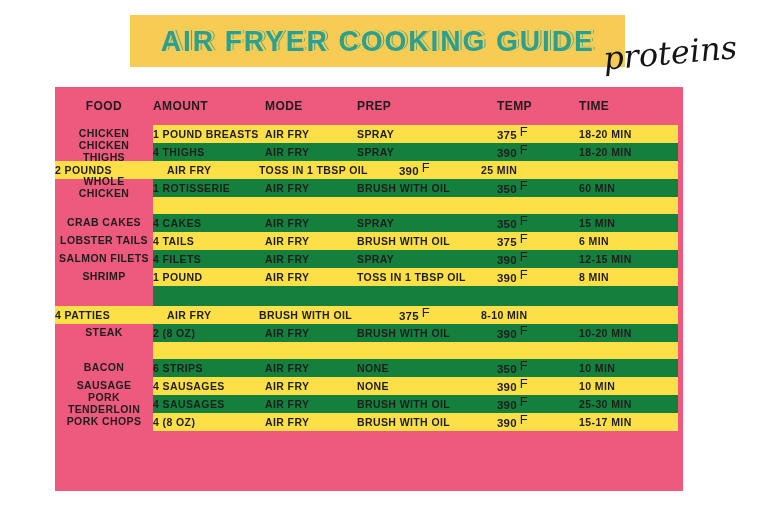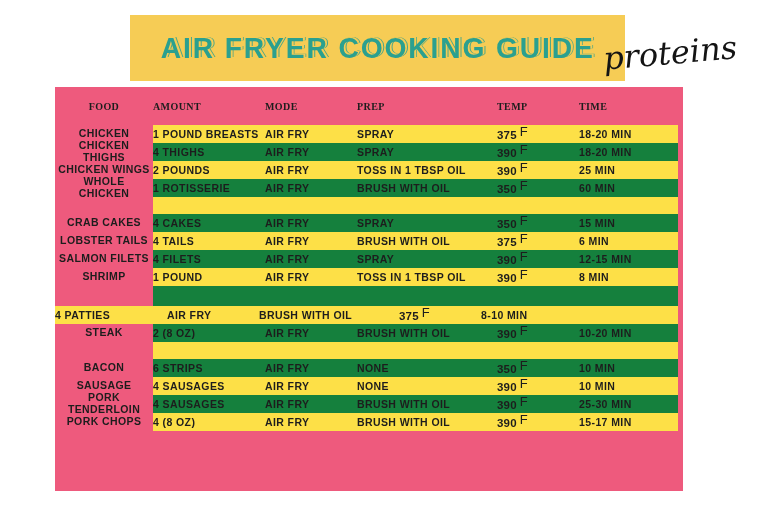--- a/index.html
+++ b/index.html
@@ -7,21 +7,21 @@
   body {
     position:relative;
     background:#ffffff;
     font-family:"Liberation Sans", sans-serif;
     overflow:hidden;
   }
 
   
   .banner {
     position:absolute; left:130px; top:15px;
-    width:495px; height:66px;
+    width:495px; height:52px;
     background:#F6CC55;
     display:flex; align-items:center; justify-content:center;
   }
   .title {
     font-weight:800; font-size:30px; letter-spacing:2px;
     color:#2BA08F; white-space:nowrap;
     transform:scaleX(0.94);
     text-shadow:2px -1px 0 #F6CC55, 3px -1px 0 rgba(43,160,143,.85);
   }
   .proteins {
@@ -55,21 +55,21 @@
     align-items:center; 
   }
   .strip.white  { background:#fde047; }
   .strip.yellow { background:#15803d; }
   .strip.clear  { background:transparent; }
 
   .hcell, .food-label, .cell {
     color:#1d1d1d; font-weight:700; text-transform:uppercase;
     letter-spacing:.4px;
   }
-  .hcell { font-size:10px;font-family:Liberation Serif, serif; }
+  .hcell { font-size:12px; }
   .food-label { font-size:10.5px; line-height:1.1; padding:0 2px; }
   .cell { font-size:10.5px; }
   .cell.temp { font-size:11.5px; letter-spacing:.2px; }
   .cell.temp .unit {
     font-weight:400; font-size:13px;
     position:relative; top:-3px; margin-left:3px;
   }
 </style>
 </head>
 <body>
@@ -111,23 +111,20 @@
         </div>
         <div class="strip yellow">
           <span class="cell">4 THIGHS</span>
           <span class="cell">AIR FRY</span>
           <span class="cell">SPRAY</span>
           <span class="cell temp">390<span class="unit">F</span></span>
           <span class="cell">18-20 MIN</span>
         </div>
       </div>
       <div class="row">
-        <div class="food-col">
-          <span class="food-label">CHICKEN WINGS</span>
-        </div>
         <div class="strip white">
           <span class="cell">2 POUNDS</span>
           <span class="cell">AIR FRY</span>
           <span class="cell">TOSS IN 1 TBSP OIL</span>
           <span class="cell temp">390<span class="unit">F</span></span>
           <span class="cell">25 MIN</span>
         </div>
       </div>
       <div class="row">
         <div class="food-col">

